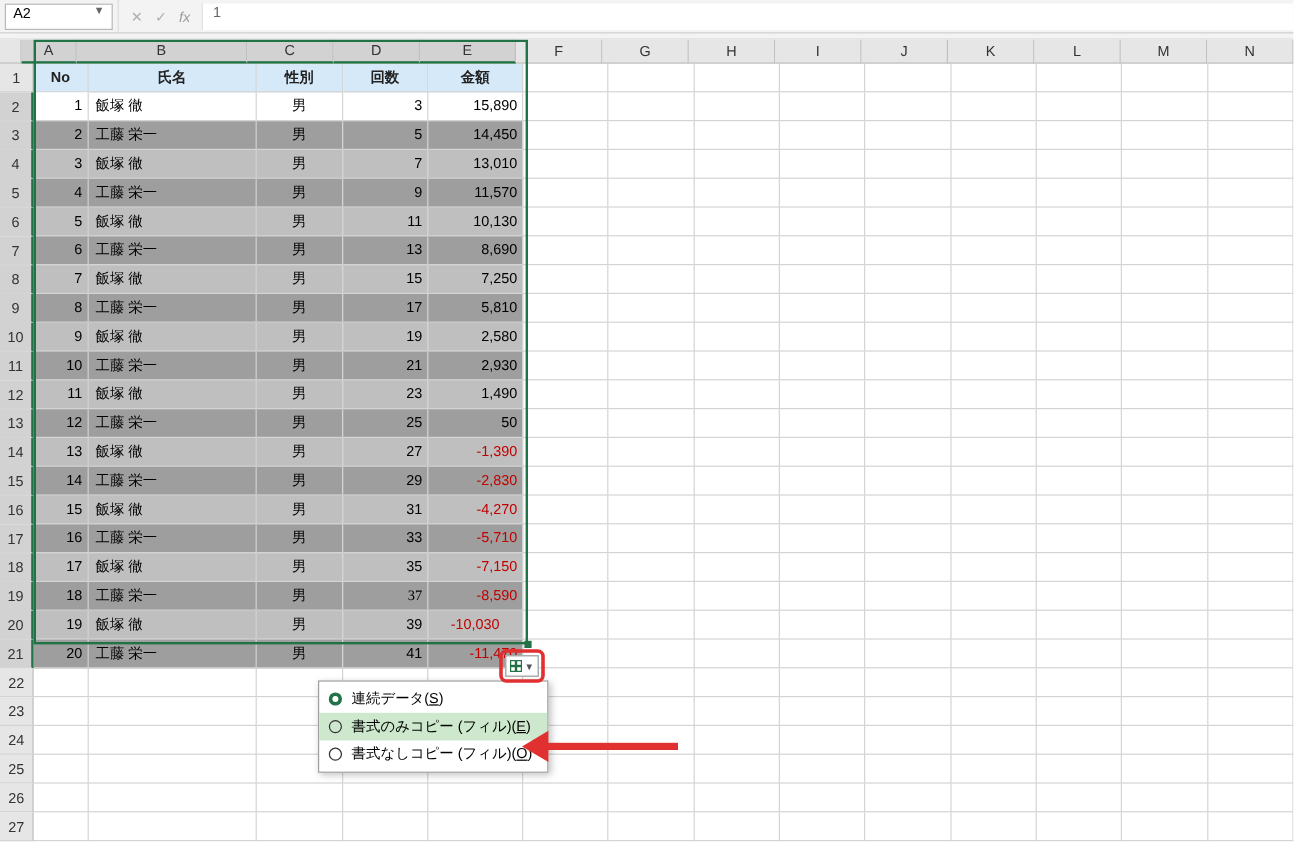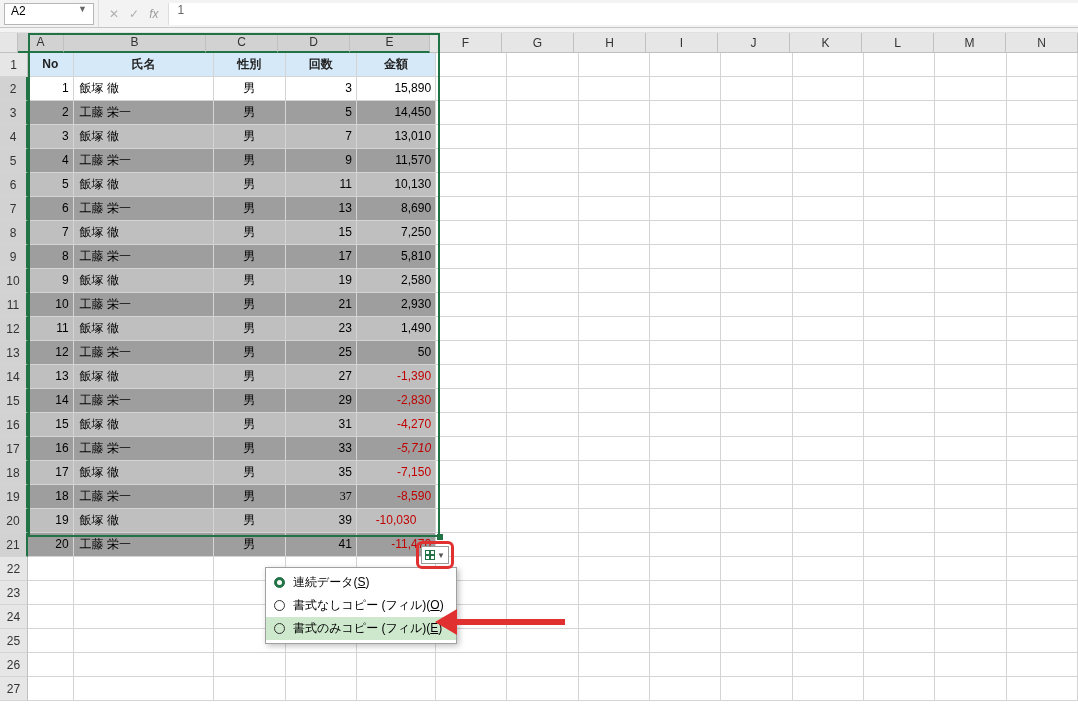--- a/index.html
+++ b/index.html
@@ -531,21 +531,21 @@
         <div class="cell " style="width: 72px;"></div>
         <div class="cell " style="width: 72px;"></div>
         <div class="cell " style="width: 72px;"></div>
         <div class="cell " style="width: 72px;"></div>
       </div>
       <div class="row">
         <div class="cell num band-dark" style="width: 46px;">16</div>
         <div class="cell txt band-dark" style="width: 142px;">工藤 栄一</div>
         <div class="cell ctr band-dark" style="width: 72px;">男</div>
         <div class="cell num band-dark" style="width: 72px;">33</div>
-        <div class="cell num band-dark neg" style="width: 80px; font-style: italic;">-5,710</div>
+        <div class="cell num band-dark neg" style="width: 80px;">-5,710</div>
         <div class="cell " style="width: 72px;"></div>
         <div class="cell " style="width: 72px;"></div>
         <div class="cell " style="width: 72px;"></div>
         <div class="cell " style="width: 72px;"></div>
         <div class="cell " style="width: 72px;"></div>
         <div class="cell " style="width: 72px;"></div>
         <div class="cell " style="width: 72px;"></div>
         <div class="cell " style="width: 72px;"></div>
         <div class="cell " style="width: 72px;"></div>
       </div>
@@ -724,27 +724,27 @@
       </div>
       <span class="af-caret">▼</span>
     </div>
   </div>
 
   <div class="autofill-menu" id="af-menu" style="top:534px; left:265px;">
       <div class="af-item sel">
         <div class="radio on"></div>
         <span>連続データ(<u>S</u>)</span>
       </div>
+      <div class="af-item hl">
+        <div class="radio"></div>
+        <span>書式のみコピー (フィル)(<u>E</u>)</span>
+      </div>
       <div class="af-item">
         <div class="radio"></div>
         <span>書式なしコピー (フィル)(<u>O</u>)</span>
-      </div>
-      <div class="af-item hl">
-        <div class="radio"></div>
-        <span>書式のみコピー (フィル)(<u>E</u>)</span>
       </div>
     </div>
 
   <div class="arrow" style="top:586px; left:435px; width:130px;">
     <div class="arrow-head" style="left:0;"></div>
     <div class="arrow-line" style="left:20px; width:110px;"></div>
   </div>
 
 </div>
 

